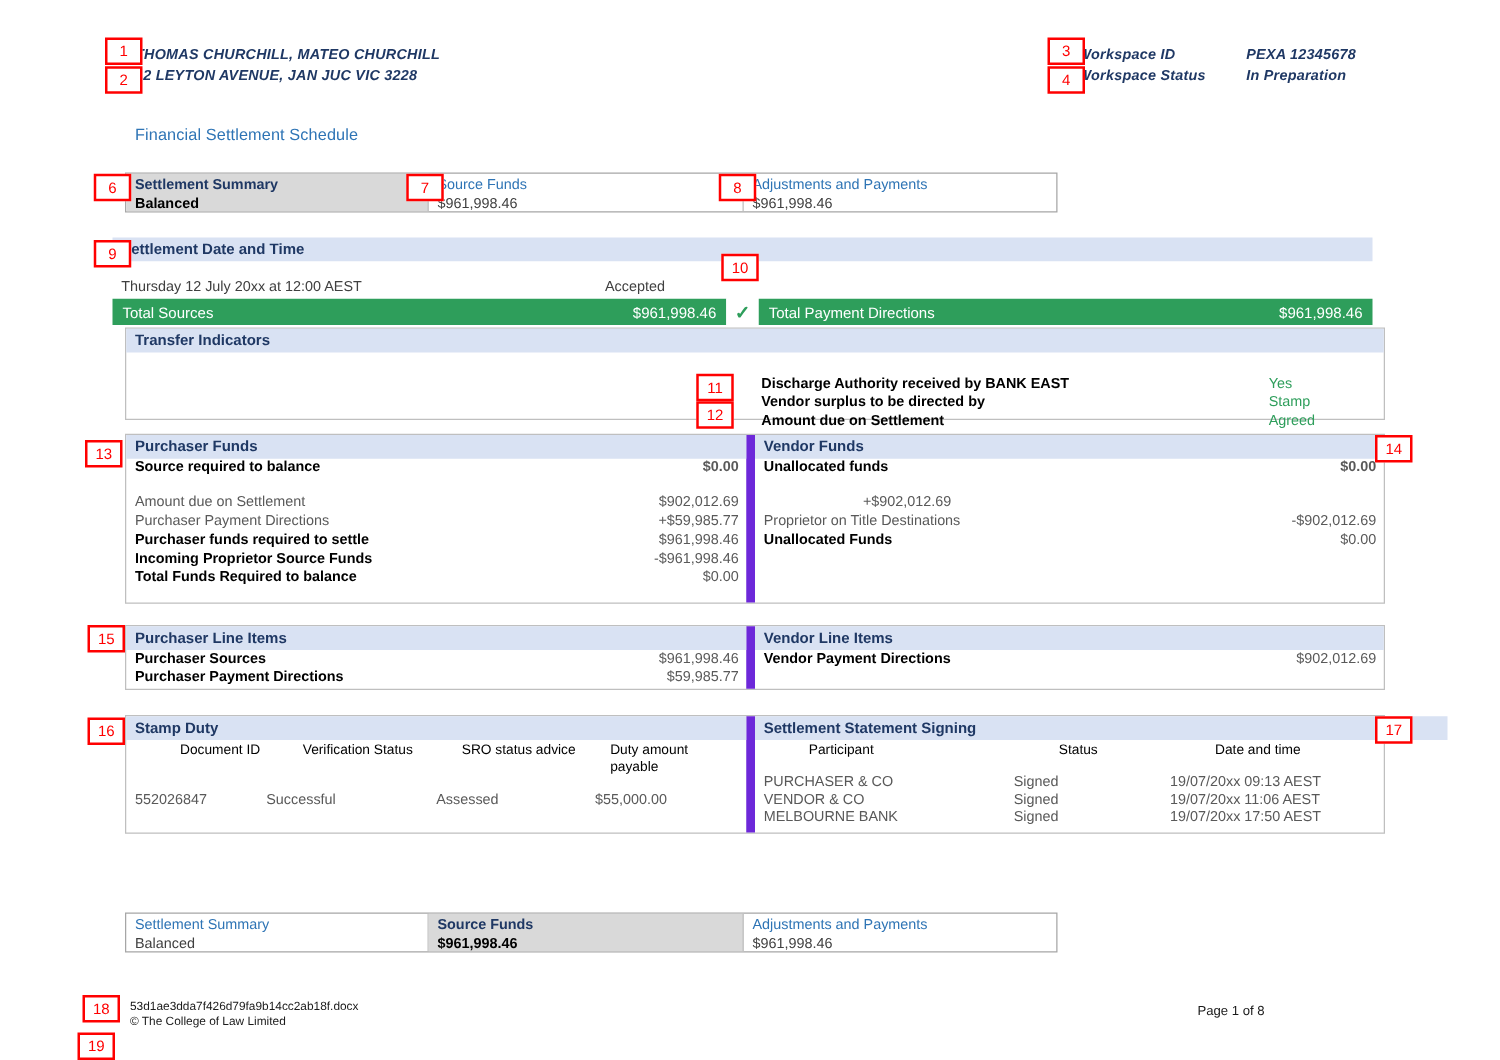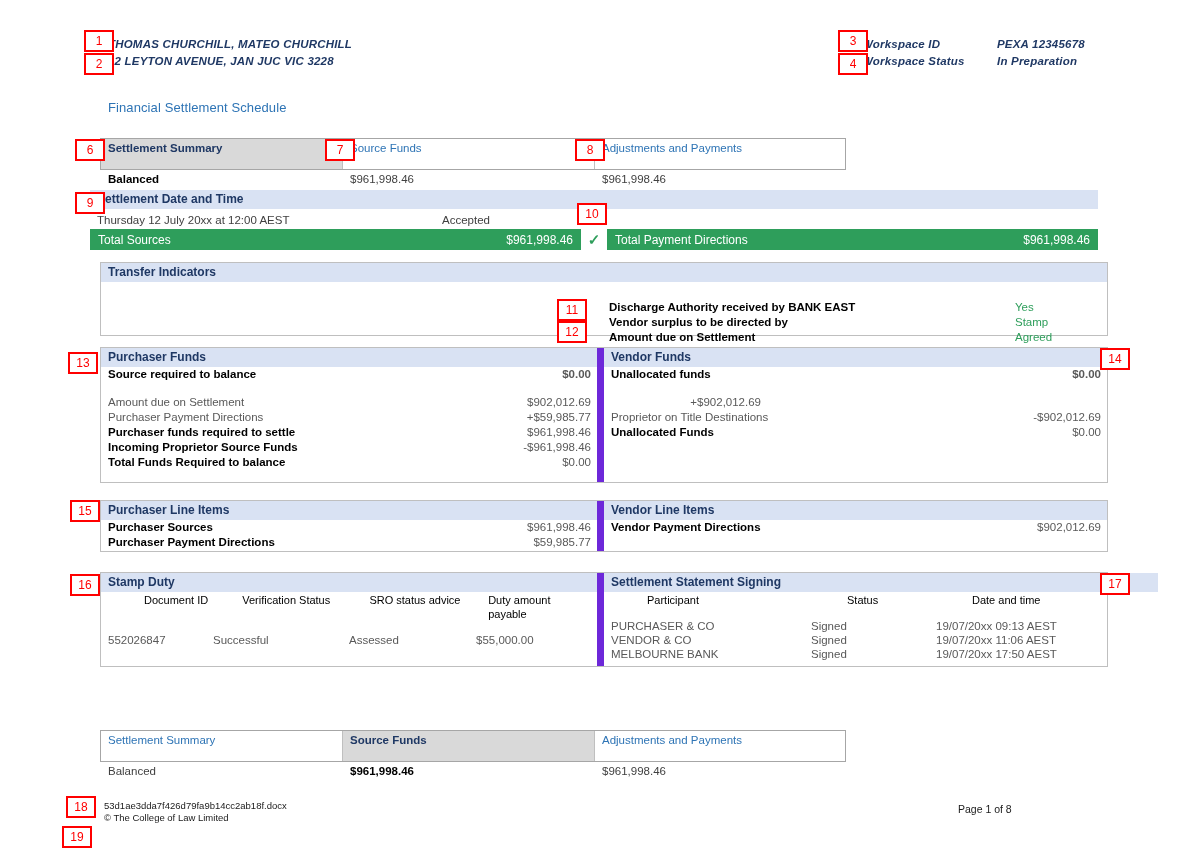--- a/index.html
+++ b/index.html
@@ -94,32 +94,33 @@
   }
   .sumtable .cell {
     box-sizing: border-box;
     padding: 2px 6px 2px 7px;
     border-right: 1px solid #BFBFBF;
     font-size: 11.5px;
     line-height: 15px;
     color: #2E74B5;
   }
   .sumtable .cell:last-child { border-right: none; }
-  .sumtable .cell .v { color: #404040; margin-top: 16px; }
+  .sumtable .cell .v { color: #404040; }
   .sumtable .cell.shaded { background: #D9D9D9; }
   .sumtable .cell.strong { font-weight: bold; color: #1F3864; }
   .sumtable .cell.strong .v { color: #000; font-weight: bold; }
 
   
   .sd-sub {
     display: flex;
     font-size: 11.5px;
     line-height: 16px;
     color: #404040;
-    padding: 3px 6px 1px 7px;
+    padding: 13px 6px 1px 7px;
+    gap: 42px;
   }
   .sd-sub .d { width: 345px; }
 
   .totalbar {
     display: flex;
     width: 100%;
     height: 21px;
     align-items: stretch;
   }
   .totalbar .seg {

